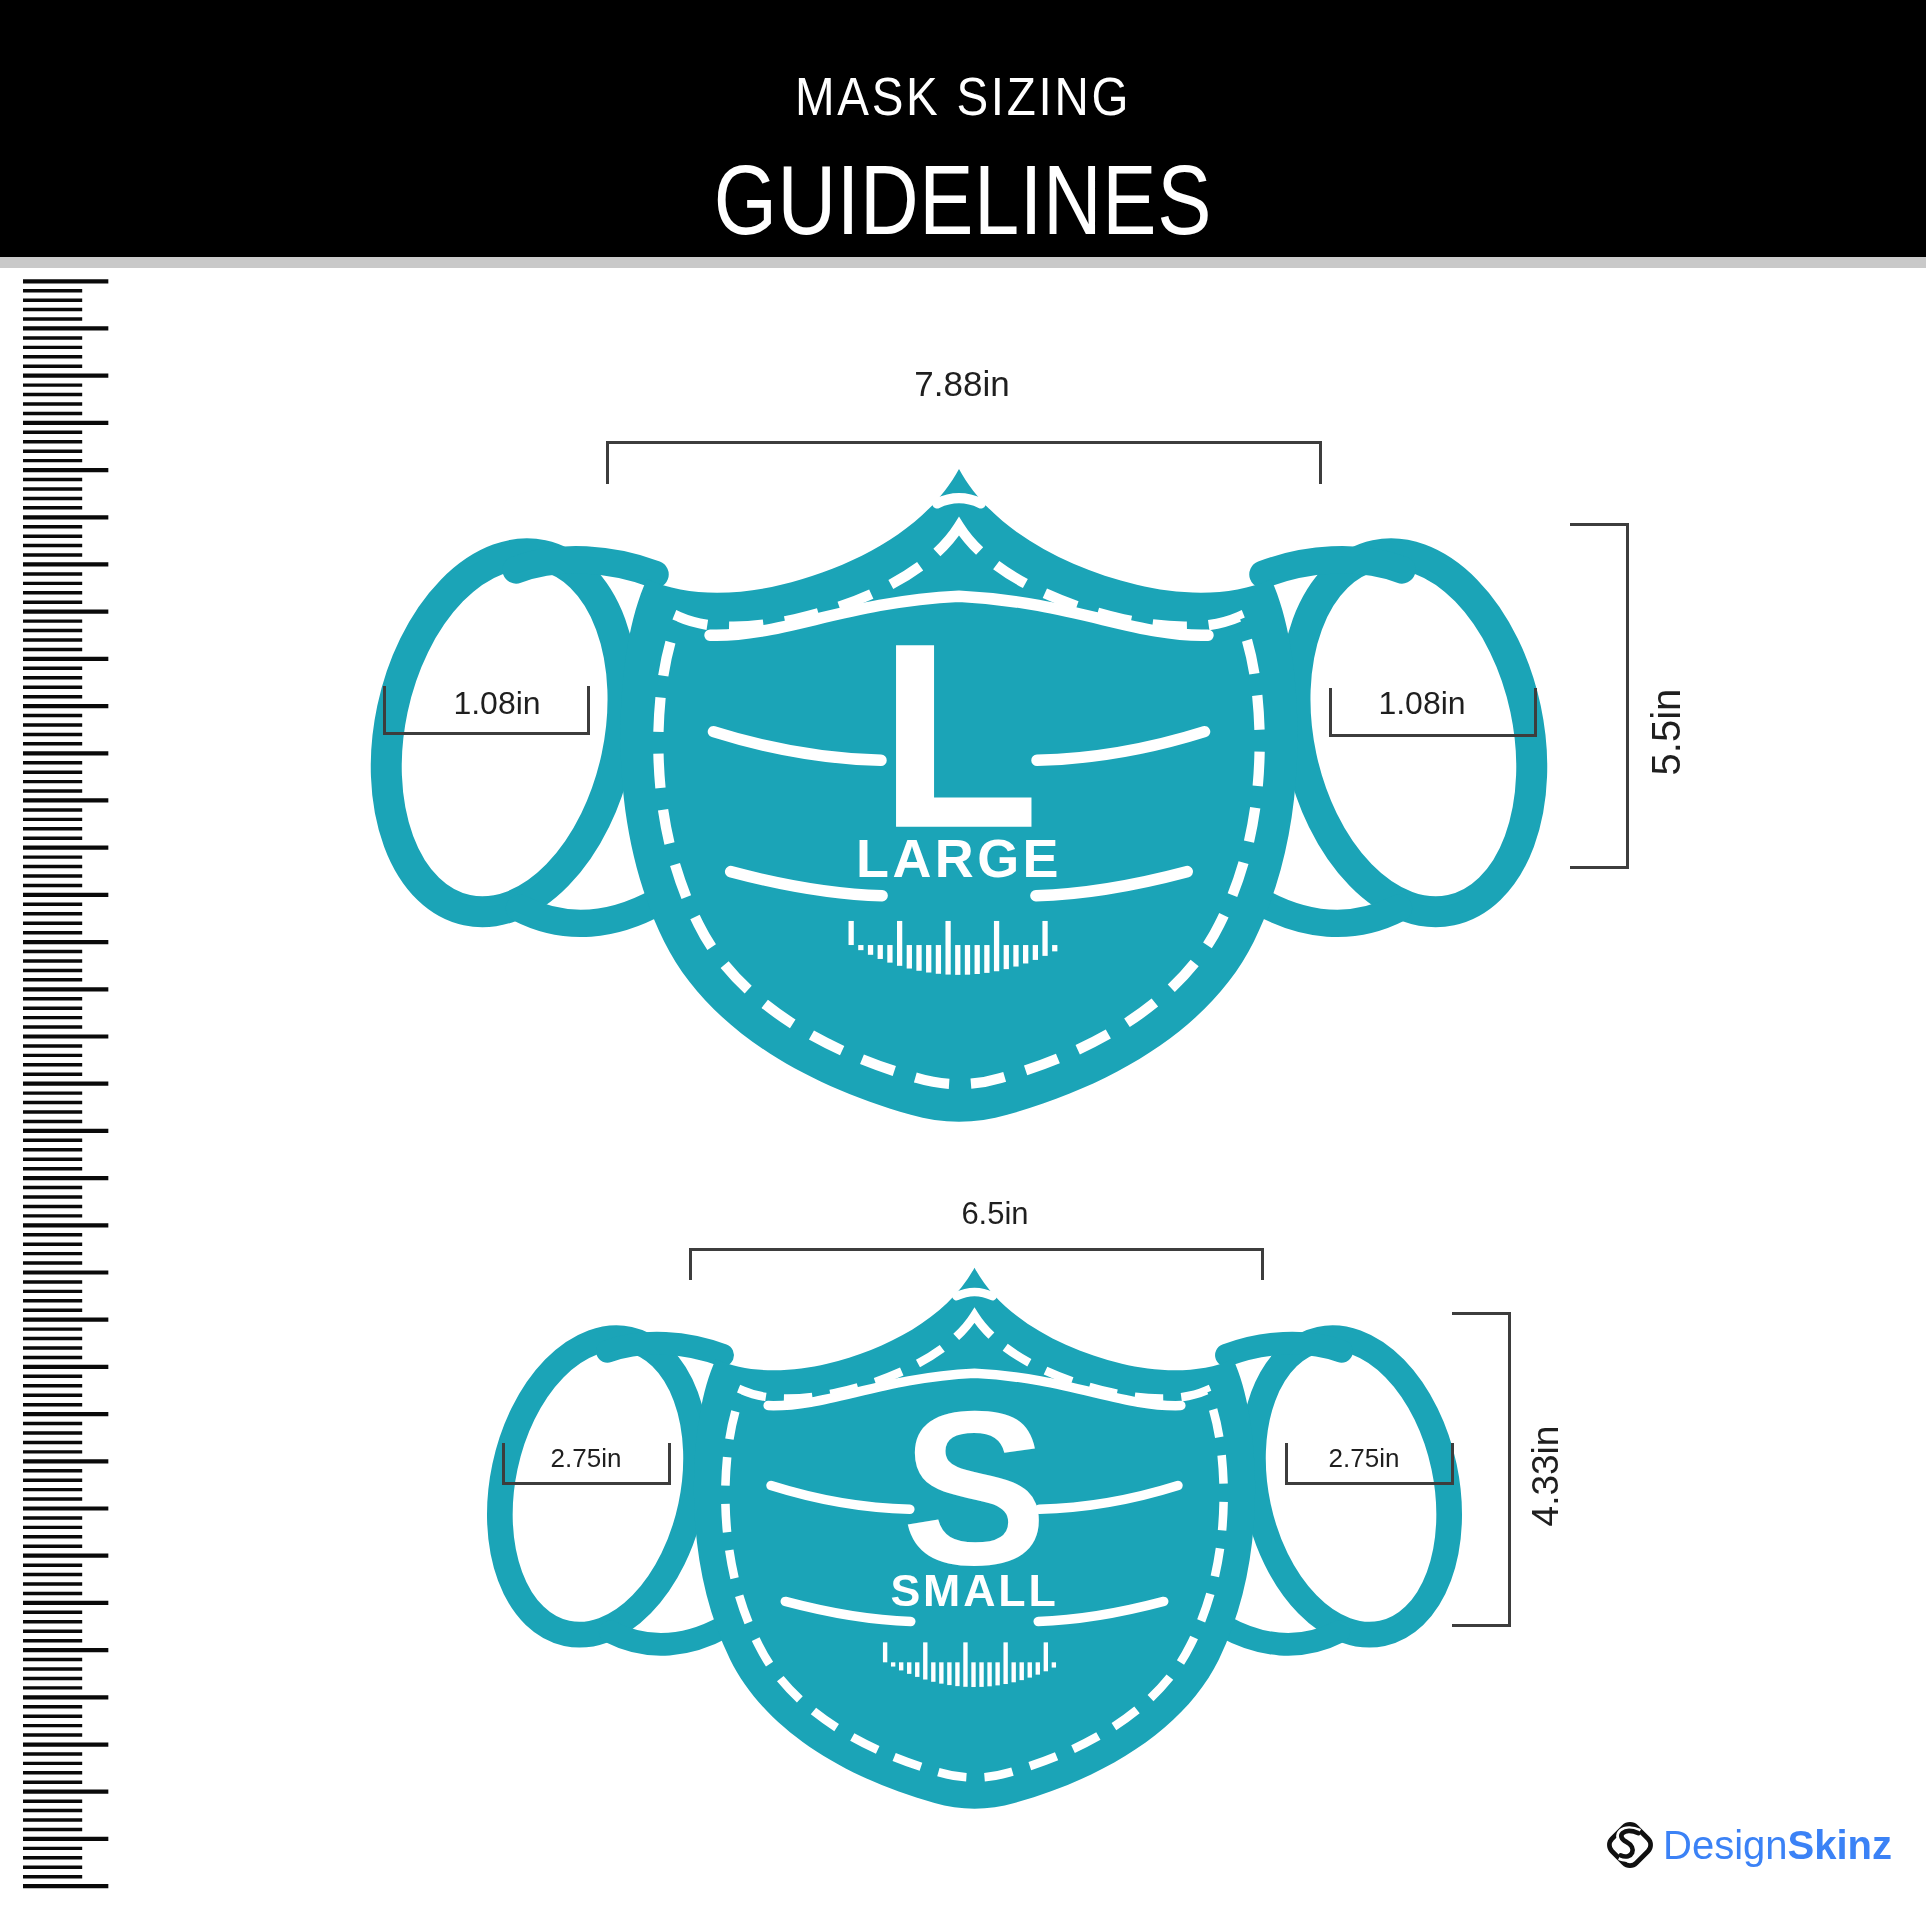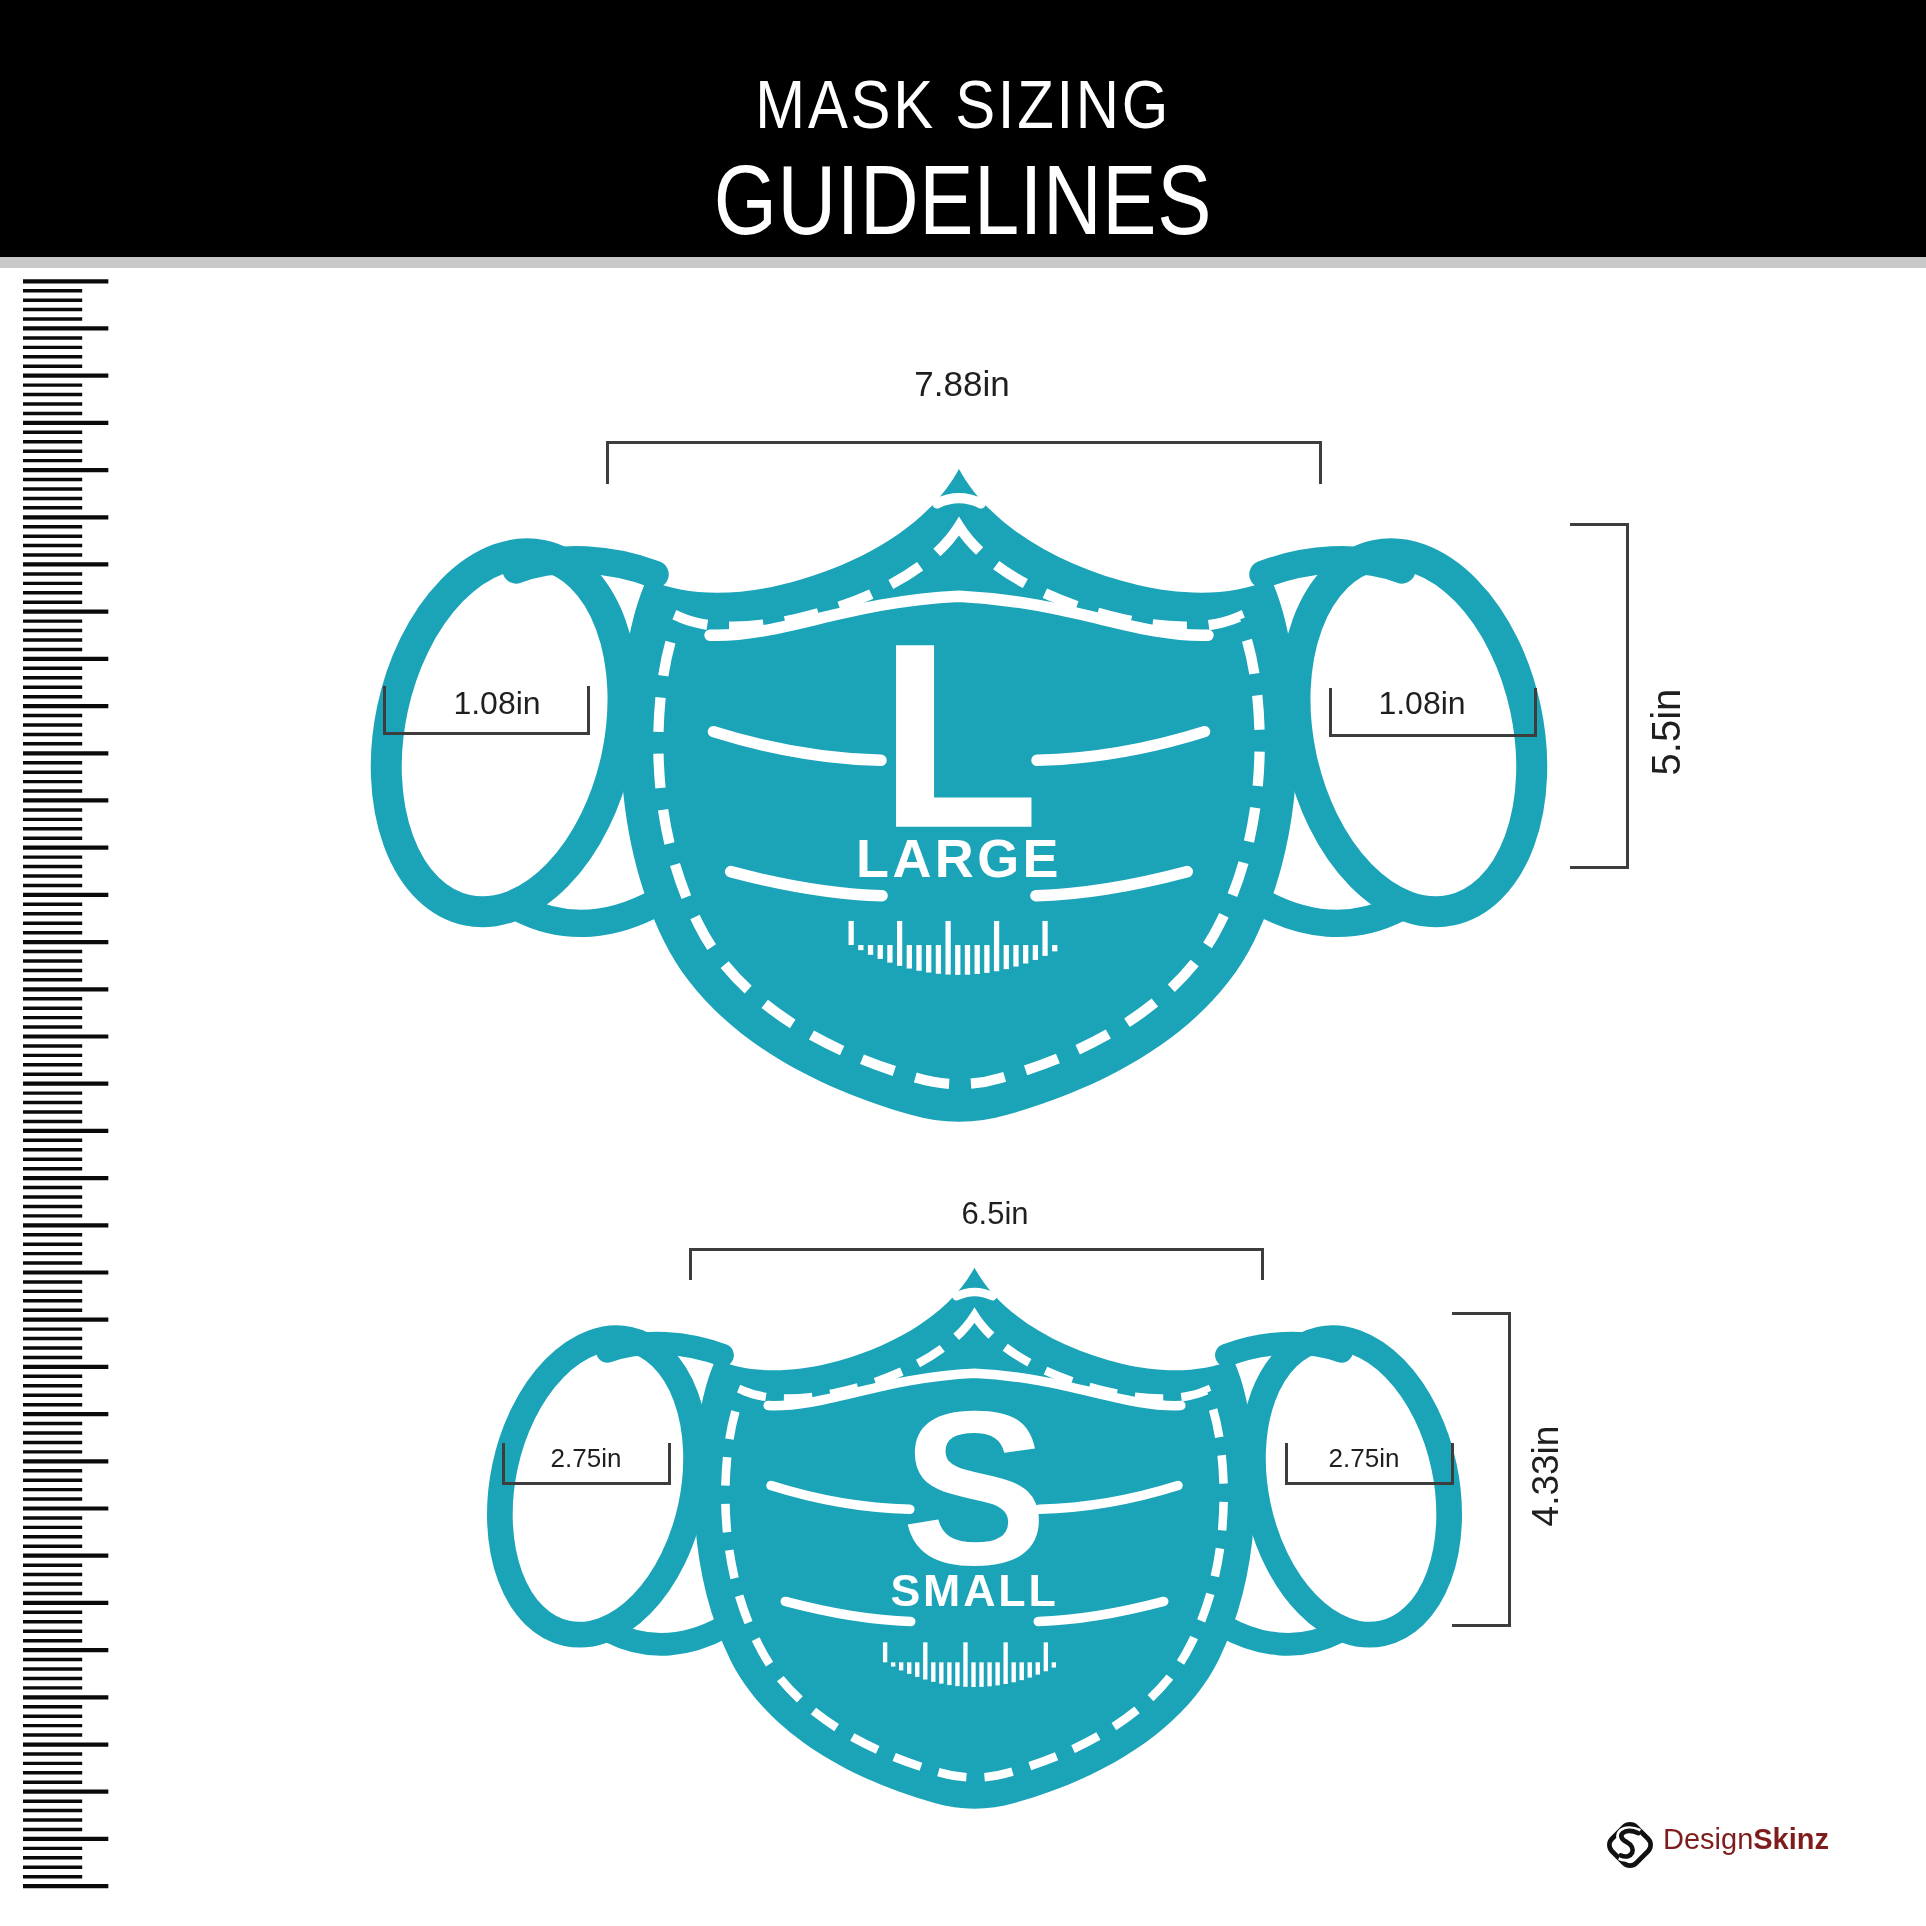--- a/index.html
+++ b/index.html
@@ -4,21 +4,21 @@
 <style>
   html,body{margin:0;padding:0}
   body{
     width:1926px;height:1926px;position:relative;background:#ffffff;overflow:hidden;
     font-family:"Liberation Sans", sans-serif;
   }
   
   .header{position:absolute;left:0;top:0;width:1926px;height:257px;background:var(--header-bg,#000)}
   .divider{position:absolute;left:0;top:257px;width:1926px;height:10.8px;background:var(--divider,#c9c9c9)}
   .title-line{position:absolute;left:0;right:0;text-align:center;color:#fff;white-space:nowrap}
-  .title-line-1{top:65px;font-size:68px;font-weight:400;letter-spacing:3.1px}
+  .title-line-1{top:65px;font-size:54px;font-weight:400;letter-spacing:3.1px}
   .title-line-1 span{display:inline-block;transform:scaleX(.88)}
   .title-line-2{top:143px;font-size:99px;font-weight:400;letter-spacing:0.8px}
   .title-line-2 span{display:inline-block;transform:scaleX(.82)}
   
   .ruler{position:absolute;left:23px;top:277px}
   
   svg.maskSvg{position:absolute;overflow:visible}
   .face{fill:var(--teal,#1ba4b7)}
   .earOuter{fill:#ffffff;stroke:var(--teal,#1ba4b7)}
   .conn{fill:none;stroke:var(--teal,#1ba4b7);stroke-width:24;stroke-linecap:round}
@@ -29,21 +29,21 @@
   .sizeword{fill:#fff;font-weight:700;font-size:47px;letter-spacing:3px;text-anchor:middle;font-family:"Liberation Sans",sans-serif}
   
   .dim-label{position:absolute;transform:translate(-50%,-50%);color:#1f1f1f;white-space:nowrap;font-weight:400}
   .dim-label.rot{transform:translate(-50%,-50%) rotate(-90deg)}
   .bracket{position:absolute;border:0 solid var(--bracket,#3d3d3d)}
   .bracket.top{border-top-width:3.1px;border-left-width:3.1px;border-right-width:3.1px}
   .bracket.side{border-top-width:3.1px;border-bottom-width:3.1px;border-right-width:3.1px}
   .bracket.ear{border-left-width:3.1px;border-right-width:3.1px;border-bottom-width:3.1px}
   
   .logo-icon{position:absolute;left:1604px;top:1815px}
-  .logo-text{position:absolute;left:1663px;top:1823px;font-size:29px;color:#7f1d1d;white-space:nowrap}
+  .logo-text{position:absolute;left:1663px;top:1823px;font-size:40px;color:#3b82f6;white-space:nowrap}
   .logo-text .bold{font-weight:700}
 </style>
 </head>
 <body>
 
 <div class="header"></div>
 <div class="title-line title-line-1"><span>MASK SIZING</span></div>
 <div class="title-line title-line-2"><span>GUIDELINES</span></div>
 <div class="divider"></div>
 

